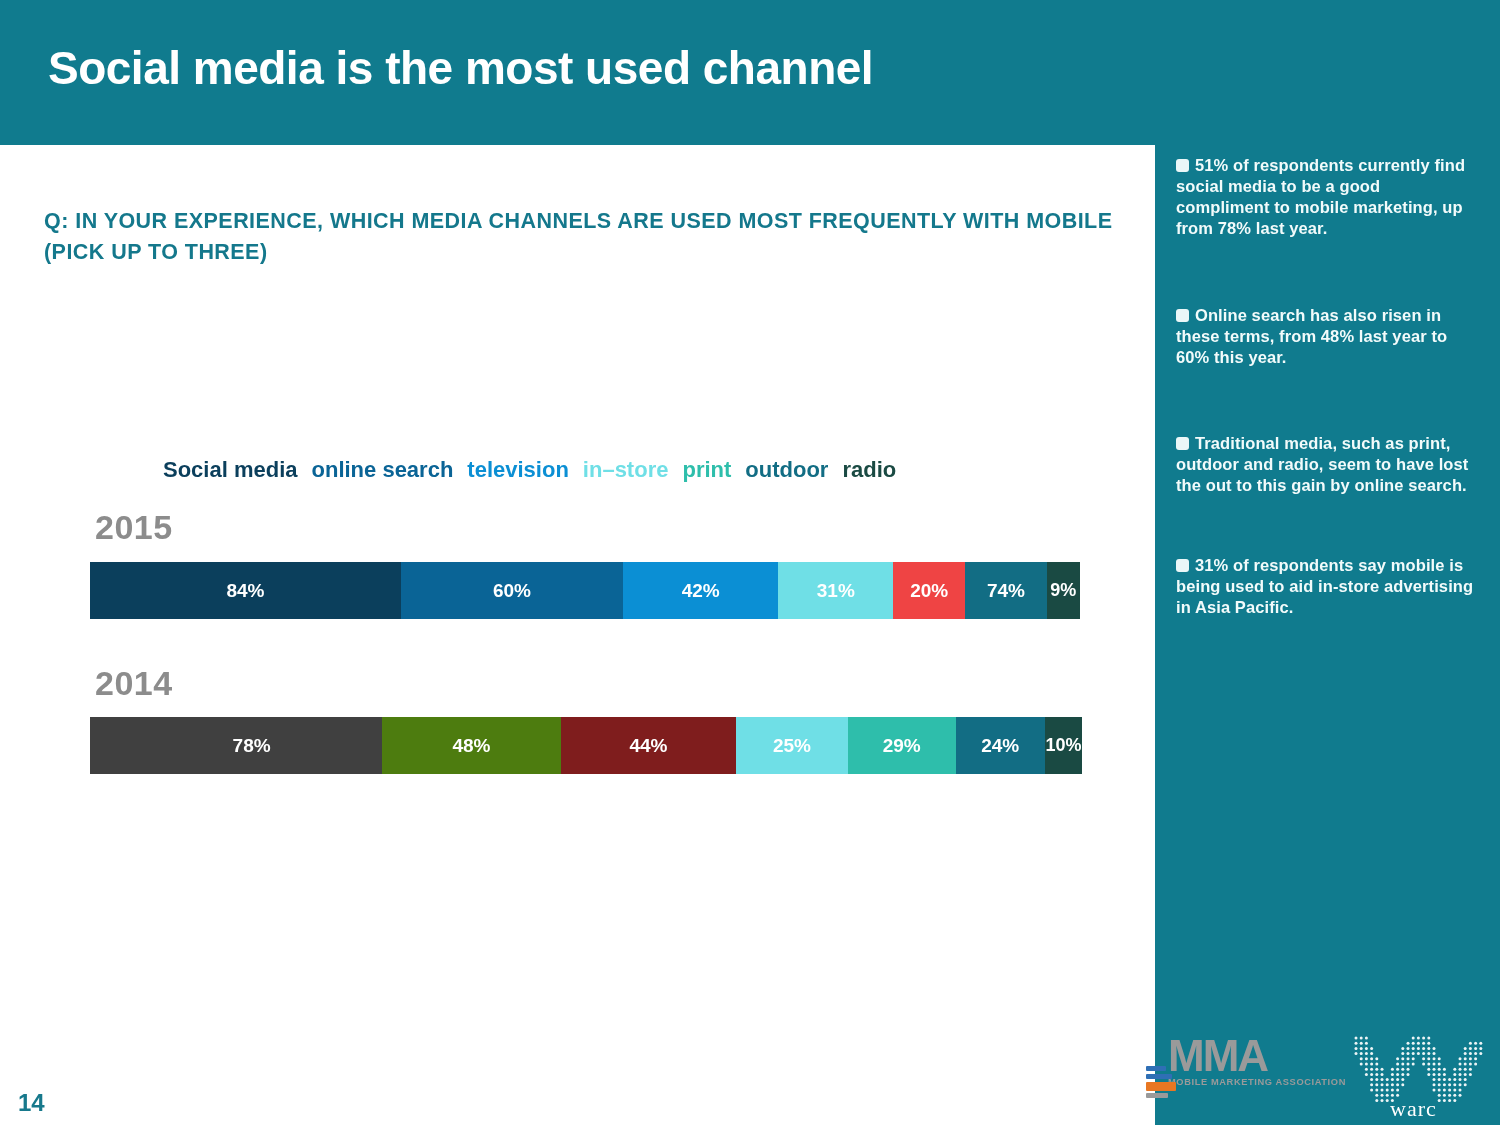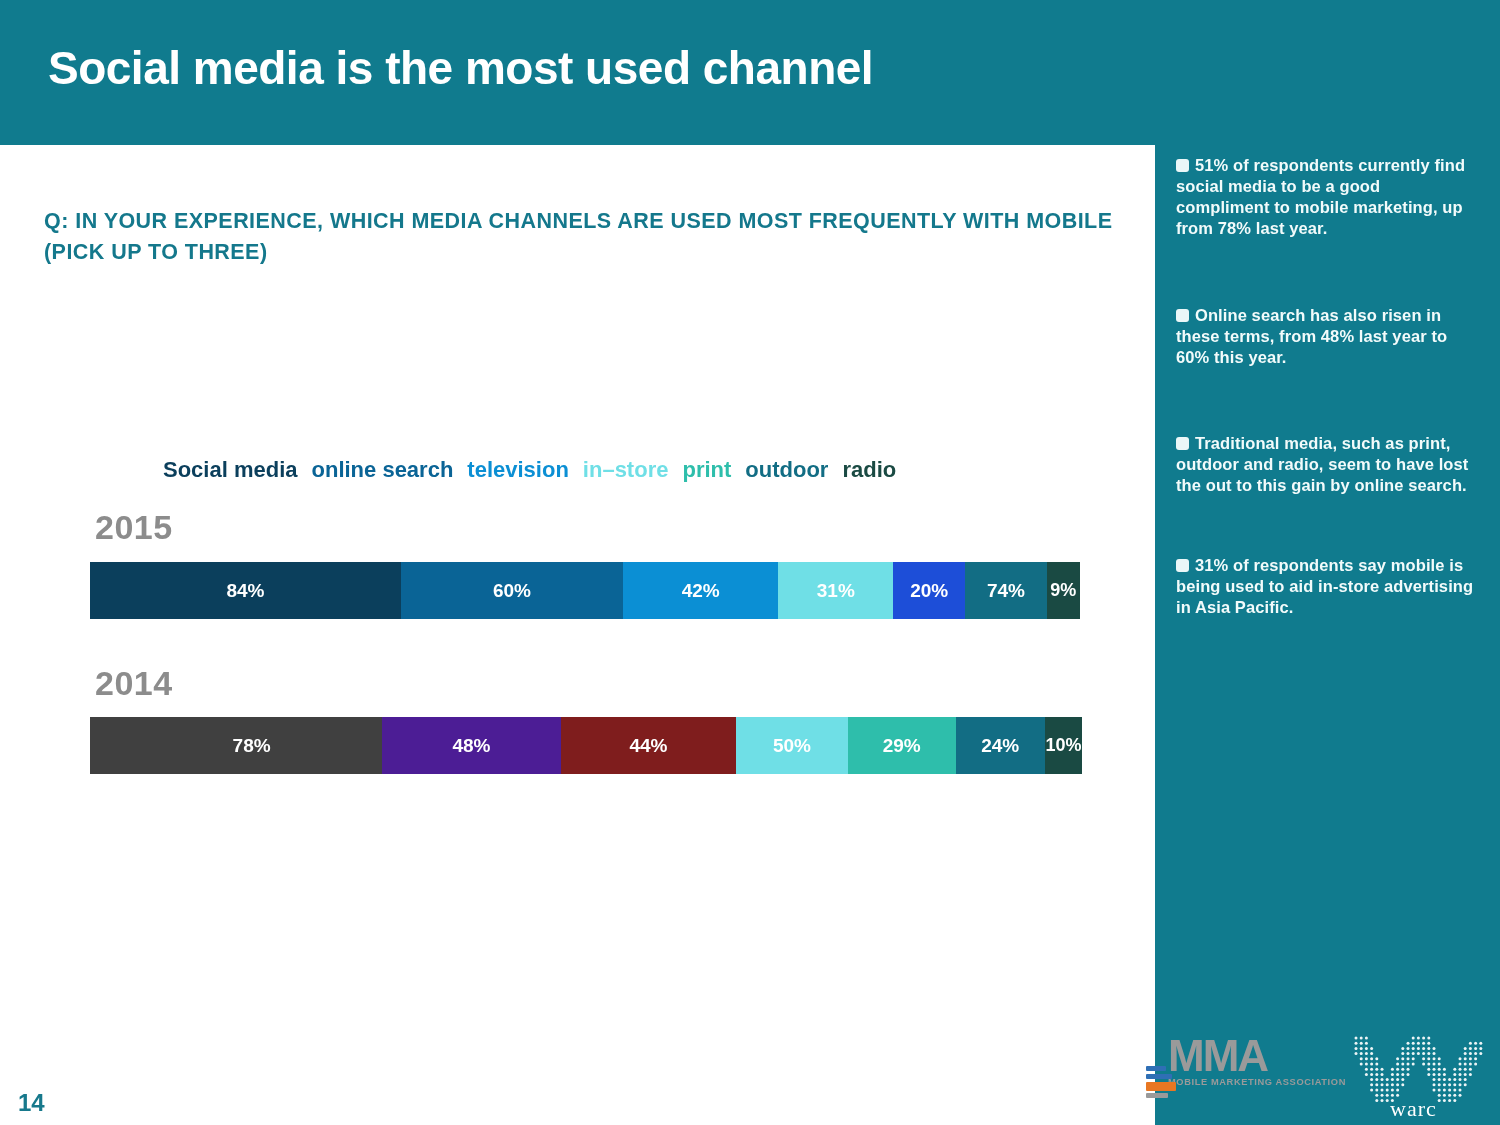--- a/index.html
+++ b/index.html
@@ -125,43 +125,43 @@
         </div>
         <div class="seg" style="width: 222.09px; background: rgb(10, 100, 150);">
           <span>60%</span>
         </div>
         <div class="seg" style="width: 155.463px; background: rgb(11, 143, 212);">
           <span>42%</span>
         </div>
         <div class="seg" style="width: 114.746px; background: rgb(111, 223, 230);">
           <span>31%</span>
         </div>
-        <div class="seg" style="width: 72px; background: #1d4ed8;">
+        <div class="seg" style="width: 72px; background: #ef4444;">
           <span>20%</span>
         </div>
         <div class="seg" style="width: 81.4328px; background: rgb(18, 109, 132);">
           <span>74%</span>
         </div>
         <div class="seg" style="width: 33.3134px; background: rgb(26, 74, 67);">
           <span style="font-size: 18px;">9%</span>
         </div>
       </div>
       <div class="year-label" style="top: 664px;">2014</div>
       <div class="bar-row" style="top: 717px;">
         <div class="seg" style="width: 296px; background: #404040; padding-left: 31px;">
           <span>78%</span>
         </div>
-        <div class="seg" style="width: 181.049px; background: #4c1d95;">
+        <div class="seg" style="width: 181.049px; background: #4d7c0f;">
           <span>48%</span>
         </div>
         <div class="seg" style="width: 178px; background: #7f1d1d;">
           <span>44%</span>
         </div>
         <div class="seg" style="width: 113.156px; background: rgb(111, 223, 230);">
-          <span>50%</span>
+          <span>25%</span>
         </div>
         <div class="seg" style="width: 109.384px; background: rgb(46, 190, 171);">
           <span>29%</span>
         </div>
         <div class="seg" style="width: 90.5247px; background: rgb(18, 109, 132);">
           <span>24%</span>
         </div>
         <div class="seg" style="width: 37.7186px; background: rgb(26, 74, 67);">
           <span style="font-size: 18px;">10%</span>
         </div>

